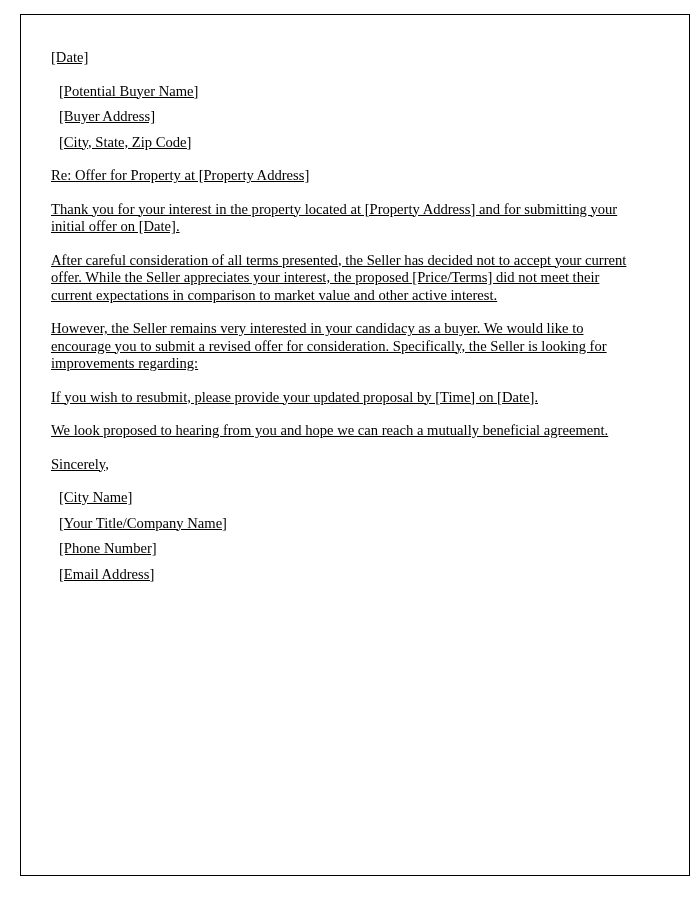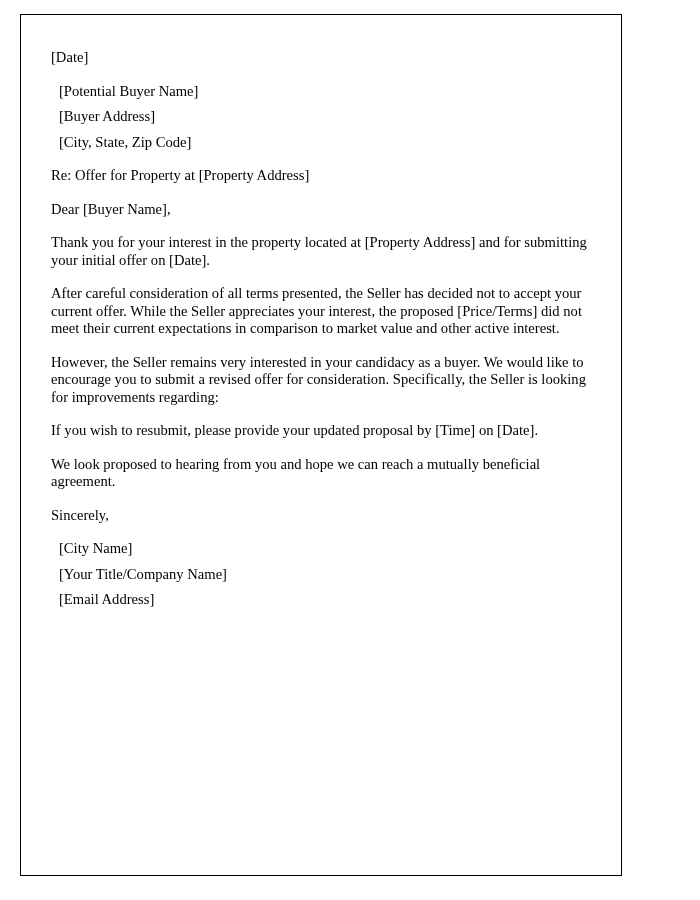--- a/index.html
+++ b/index.html
@@ -11,27 +11,28 @@
     width: 700px;
     height: 900px;
     position: relative;
     font-family: "Liberation Serif", "DejaVu Serif", serif;
     color: #000000;
   }
   .page {
     position: absolute;
     left: 20px;
     top: 14px;
-    width: 602px;
+    width: 670px;
     height: 862px;
     box-sizing: border-box;
     border: 1px solid #000000;
     background: #ffffff;
     padding: 34px 30px 30px 30px;
     overflow: hidden;
+    text-decoration: underline;
   }
   .line, p, li {
     font-size: 14.6px;
     line-height: 17.5px;
   }
   .block {
     margin: 0 0 16px 0;
   }
   p {
     margin: 0 0 16px 0;
@@ -57,34 +58,34 @@
   <div class="line block">[Date]</div>
 
   <div class="block">
     <div class="line tight-line">[Potential Buyer Name]</div>
     <div class="line tight-line">[Buyer Address]</div>
     <div class="line tight-line">[City, State, Zip Code]</div>
   </div>
 
   <div class="line block">Re: Offer for Property at [Property Address]</div>
 
-  <div class="line block">Dear [Buyer Name],</div>
 
   <p>Thank you for your interest in the property located at [Property Address] and for submitting your initial offer on [Date].</p>
 
   <p>After careful consideration of all terms presented, the Seller has decided not to accept your current offer. While the Seller appreciates your interest, the proposed [Price/Terms] did not meet their current expectations in comparison to market value and other active interest.</p>
 
   <p>However, the Seller remains very interested in your candidacy as a buyer. We would like to encourage you to submit a revised offer for consideration. Specifically, the Seller is looking for improvements regarding:</p>
 
 
   <p>If you wish to resubmit, please provide your updated proposal by [Time] on [Date].</p>
 
   <p>We look proposed to hearing from you and hope we can reach a mutually beneficial agreement.</p>
 
   <div class="line block">Sincerely,</div>
 
   <div class="block">
     <div class="line tight-line">[City Name]</div>
     <div class="line tight-line">[Your Title/Company Name]</div>
+    <div class="line tight-line">[Phone Number]</div>
     <div class="line tight-line">[Email Address]</div>
   </div>
 
 </div>
 
 </body></html>

